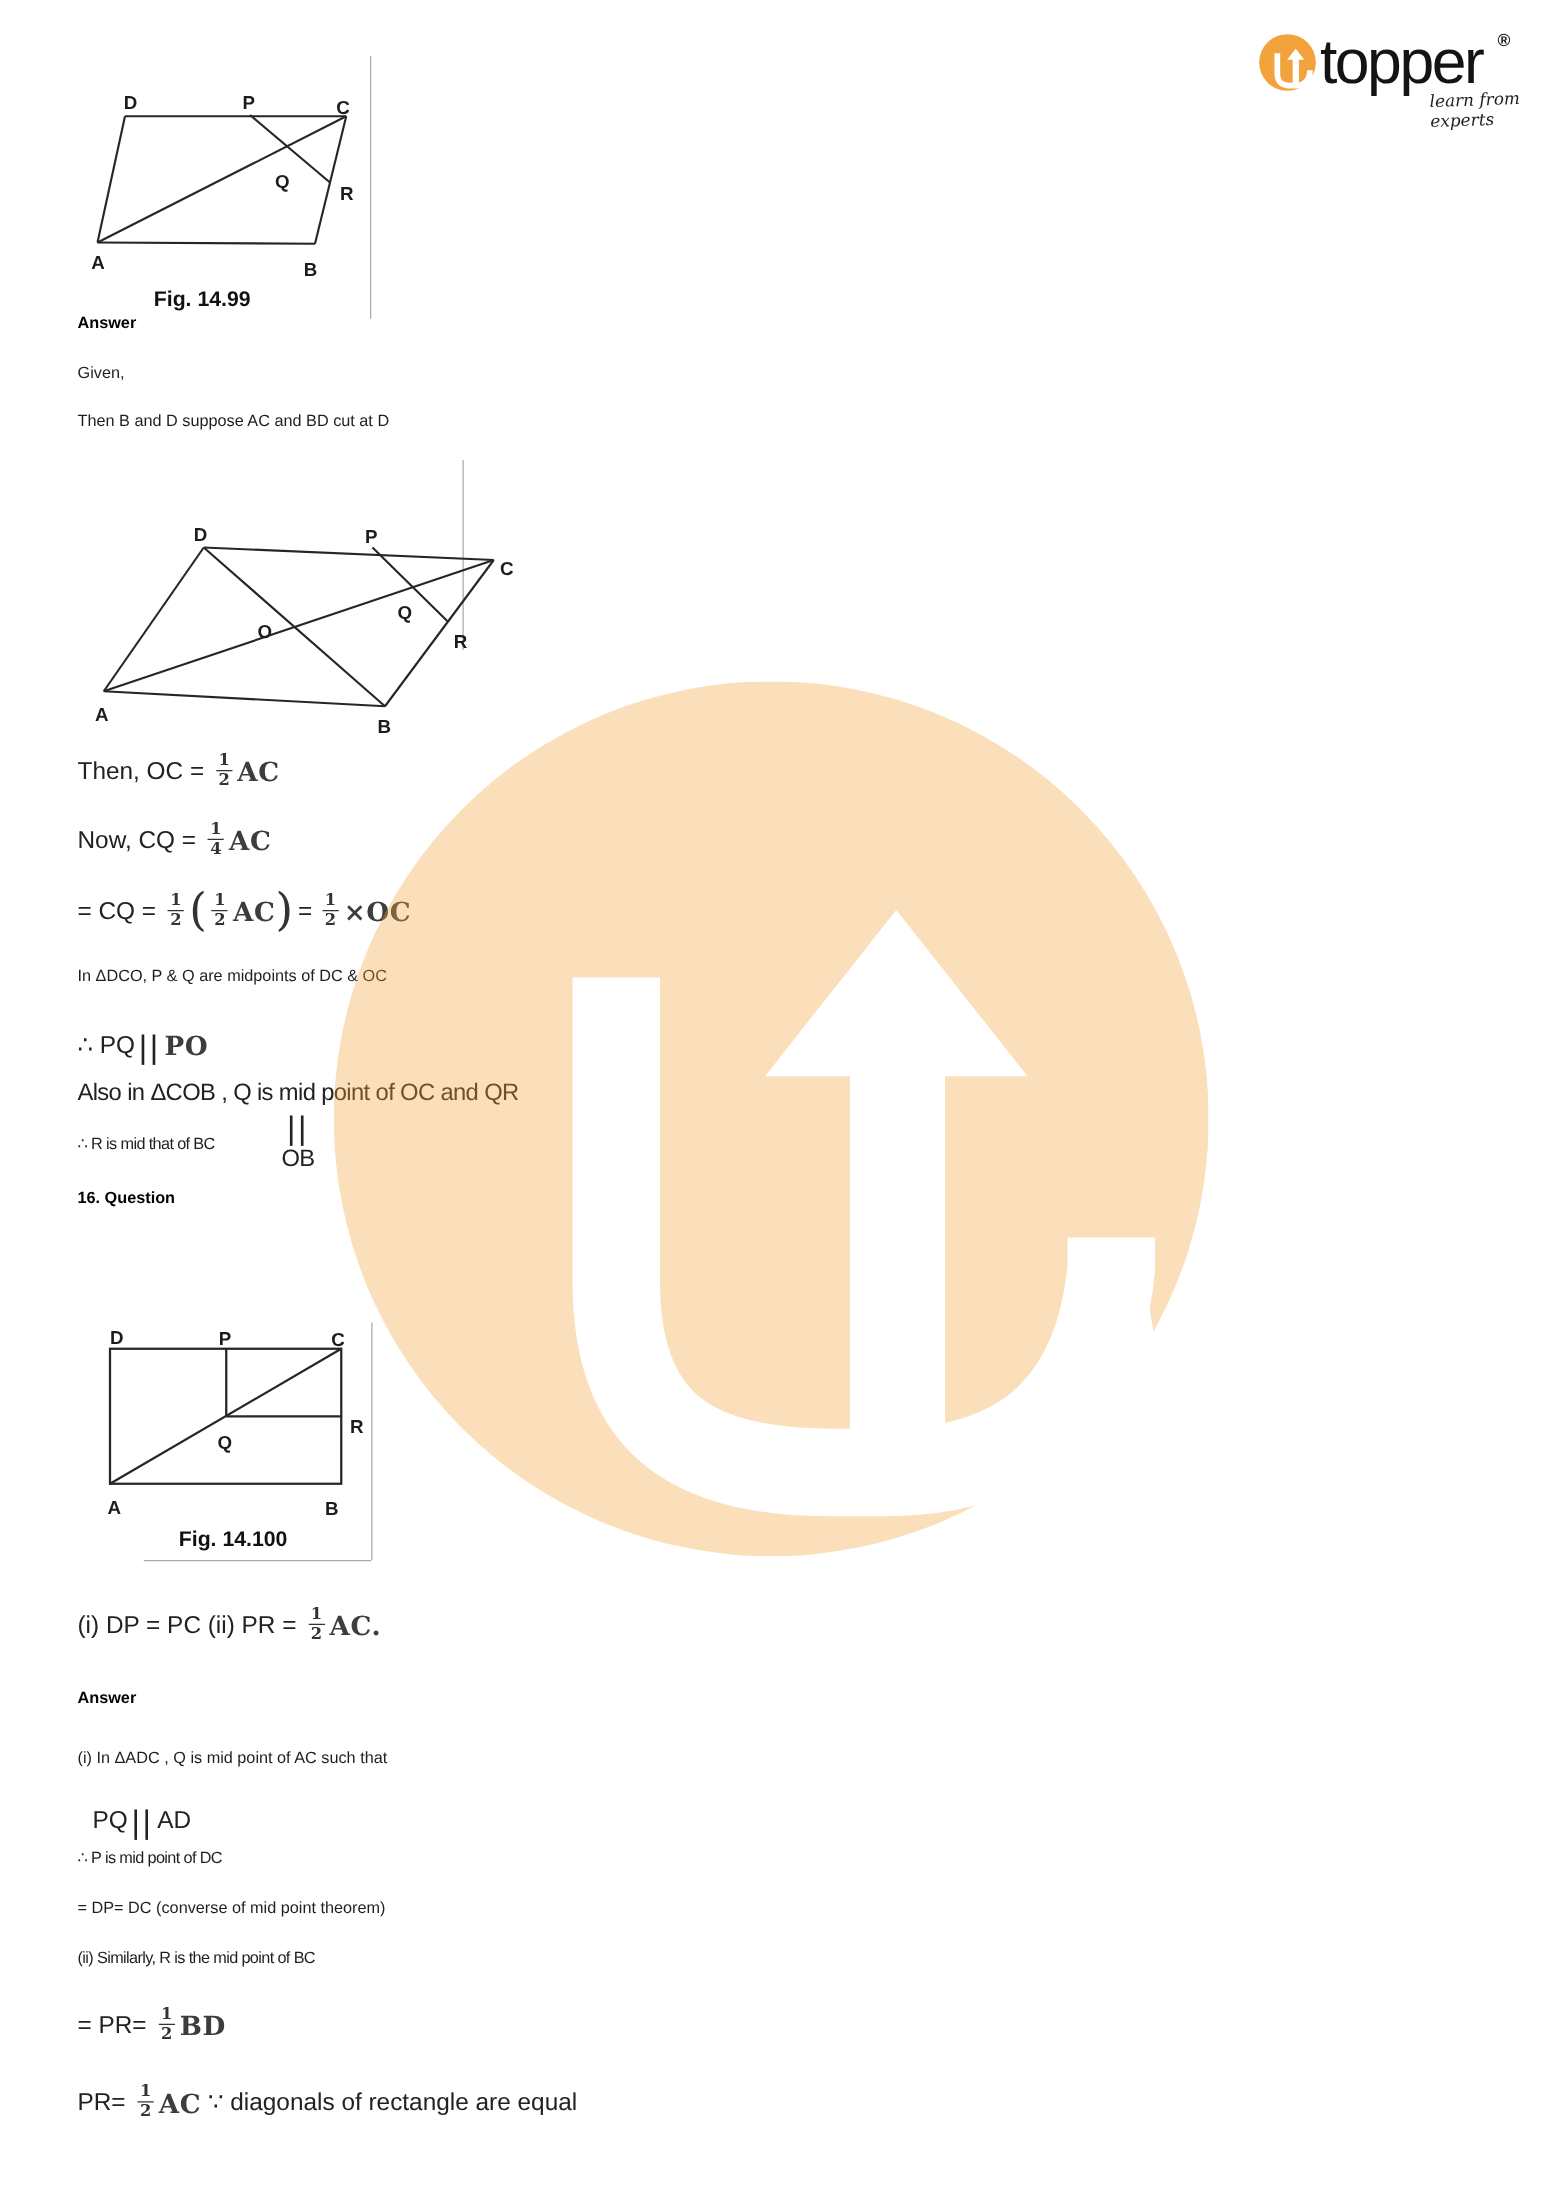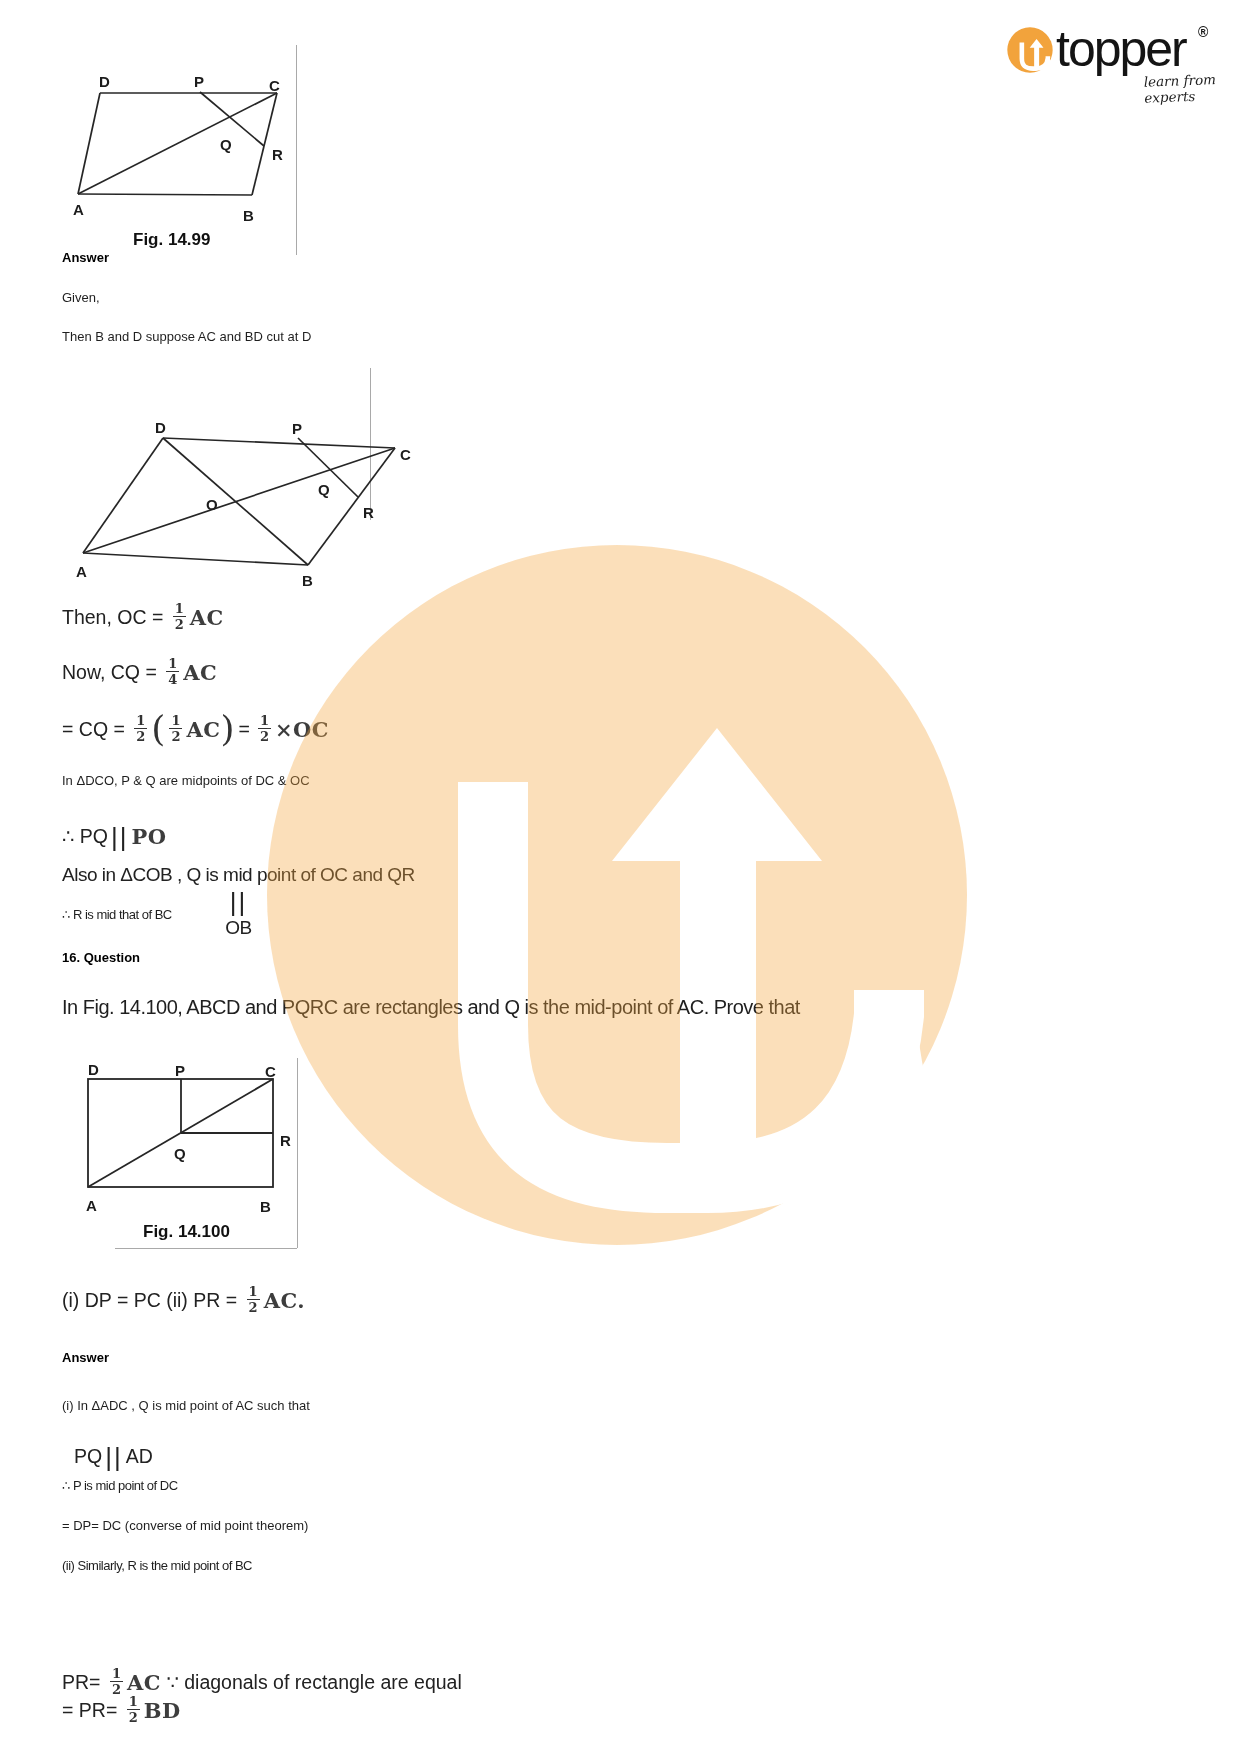--- a/index.html
+++ b/index.html
@@ -55,21 +55,21 @@
       <line x1="140" y1="47" x2="204" y2="101"></line>
     </g>
     <text x="39" y="42">D</text>
     <text x="134" y="42">P</text>
     <text x="209" y="46">C</text>
     <text x="160" y="105">Q</text>
     <text x="212" y="115">R</text>
     <text x="13" y="170">A</text>
     <text x="183" y="176">B</text>
   </svg>
-  <div class="abs caption" style="left:133px;top:230px">Fig. 14.99</div>
+  <div class="abs caption" style="left:123px;top:230px">Fig. 14.99</div>
 
   <div class="abs txt bold" style="left:62px;top:250px">Answer</div>
   <div class="abs txt" style="left:62px;top:290px">Given,</div>
   <div class="abs txt" style="left:62px;top:329px">Then B and D suppose AC and BD cut at D</div>
 
   <div class="abs divider" style="left:370px;top:368px;width:1px;height:152px"></div>
   <svg class="abs figsvg" style="left:60px;top:420px" width="360" height="170" viewBox="0 0 360 170">
     <g stroke="#262626" stroke-width="1.7" fill="none">
       <line x1="103" y1="18" x2="335" y2="28"></line>
       <line x1="103" y1="18" x2="23" y2="133"></line>
@@ -138,21 +138,20 @@
 
   <div class="abs fline narrow" style="left:62px;top:864px;height:34px;font-size:19px">
     <span>Also in ΔCOB , Q is mid point of OC and QR</span>
     <span class="dbar">||</span>
     <span>OB</span>
   </div>
 
   <div class="abs txt narrow" style="left:62px;top:907px">∴ R is mid that of BC</div>
 
   <div class="abs txt bold" style="left:62px;top:950px">16. Question</div>
-  <div class="abs txt narrow" style="left:62px;top:996px;font-size:20px">In Fig. 14.100, ABCD and PQRC are rectangles and Q is the mid-point of AC. Prove that</div>
 
   <div class="abs divider" style="left:297px;top:1058px;width:1px;height:190px"></div>
   <div class="abs divider" style="left:115px;top:1248px;width:182px;height:1px"></div>
   <svg class="abs figsvg" style="left:60px;top:1055px" width="245" height="165" viewBox="0 0 245 165">
     <g stroke="#262626" stroke-width="1.8" fill="none">
       <rect x="28" y="24" width="185" height="108"></rect>
       <line x1="121" y1="24" x2="121" y2="78"></line>
       <line x1="28" y1="132" x2="213" y2="24"></line>
       <line x1="121" y1="78" x2="213" y2="78"></line>
     </g>
@@ -181,21 +180,21 @@
   <div class="abs fline" style="left:74px;top:1438px;height:36px">
     <span>PQ</span>
     <span class="dbar">||</span>
     <span>AD</span>
   </div>
 
   <div class="abs txt narrow" style="left:62px;top:1478px">∴ P is mid point of DC</div>
   <div class="abs txt" style="left:62px;top:1518px">= DP= DC (converse of mid point theorem)</div>
   <div class="abs txt narrow" style="left:62px;top:1558px">(ii) Similarly, R is the mid point of BC</div>
 
-  <div class="abs fline" style="left:62px;top:1688px;height:44px">
+  <div class="abs fline" style="left:62px;top:1598px;height:44px">
     <span>= PR= </span>
     <span class="frac">
       <span>1</span>
       <span class="den">2</span>
     </span>
     <span class="mvar">BD</span>
   </div>
 
   <div class="abs fline" style="left:62px;top:1660px;height:44px">
     <span>PR= </span>

